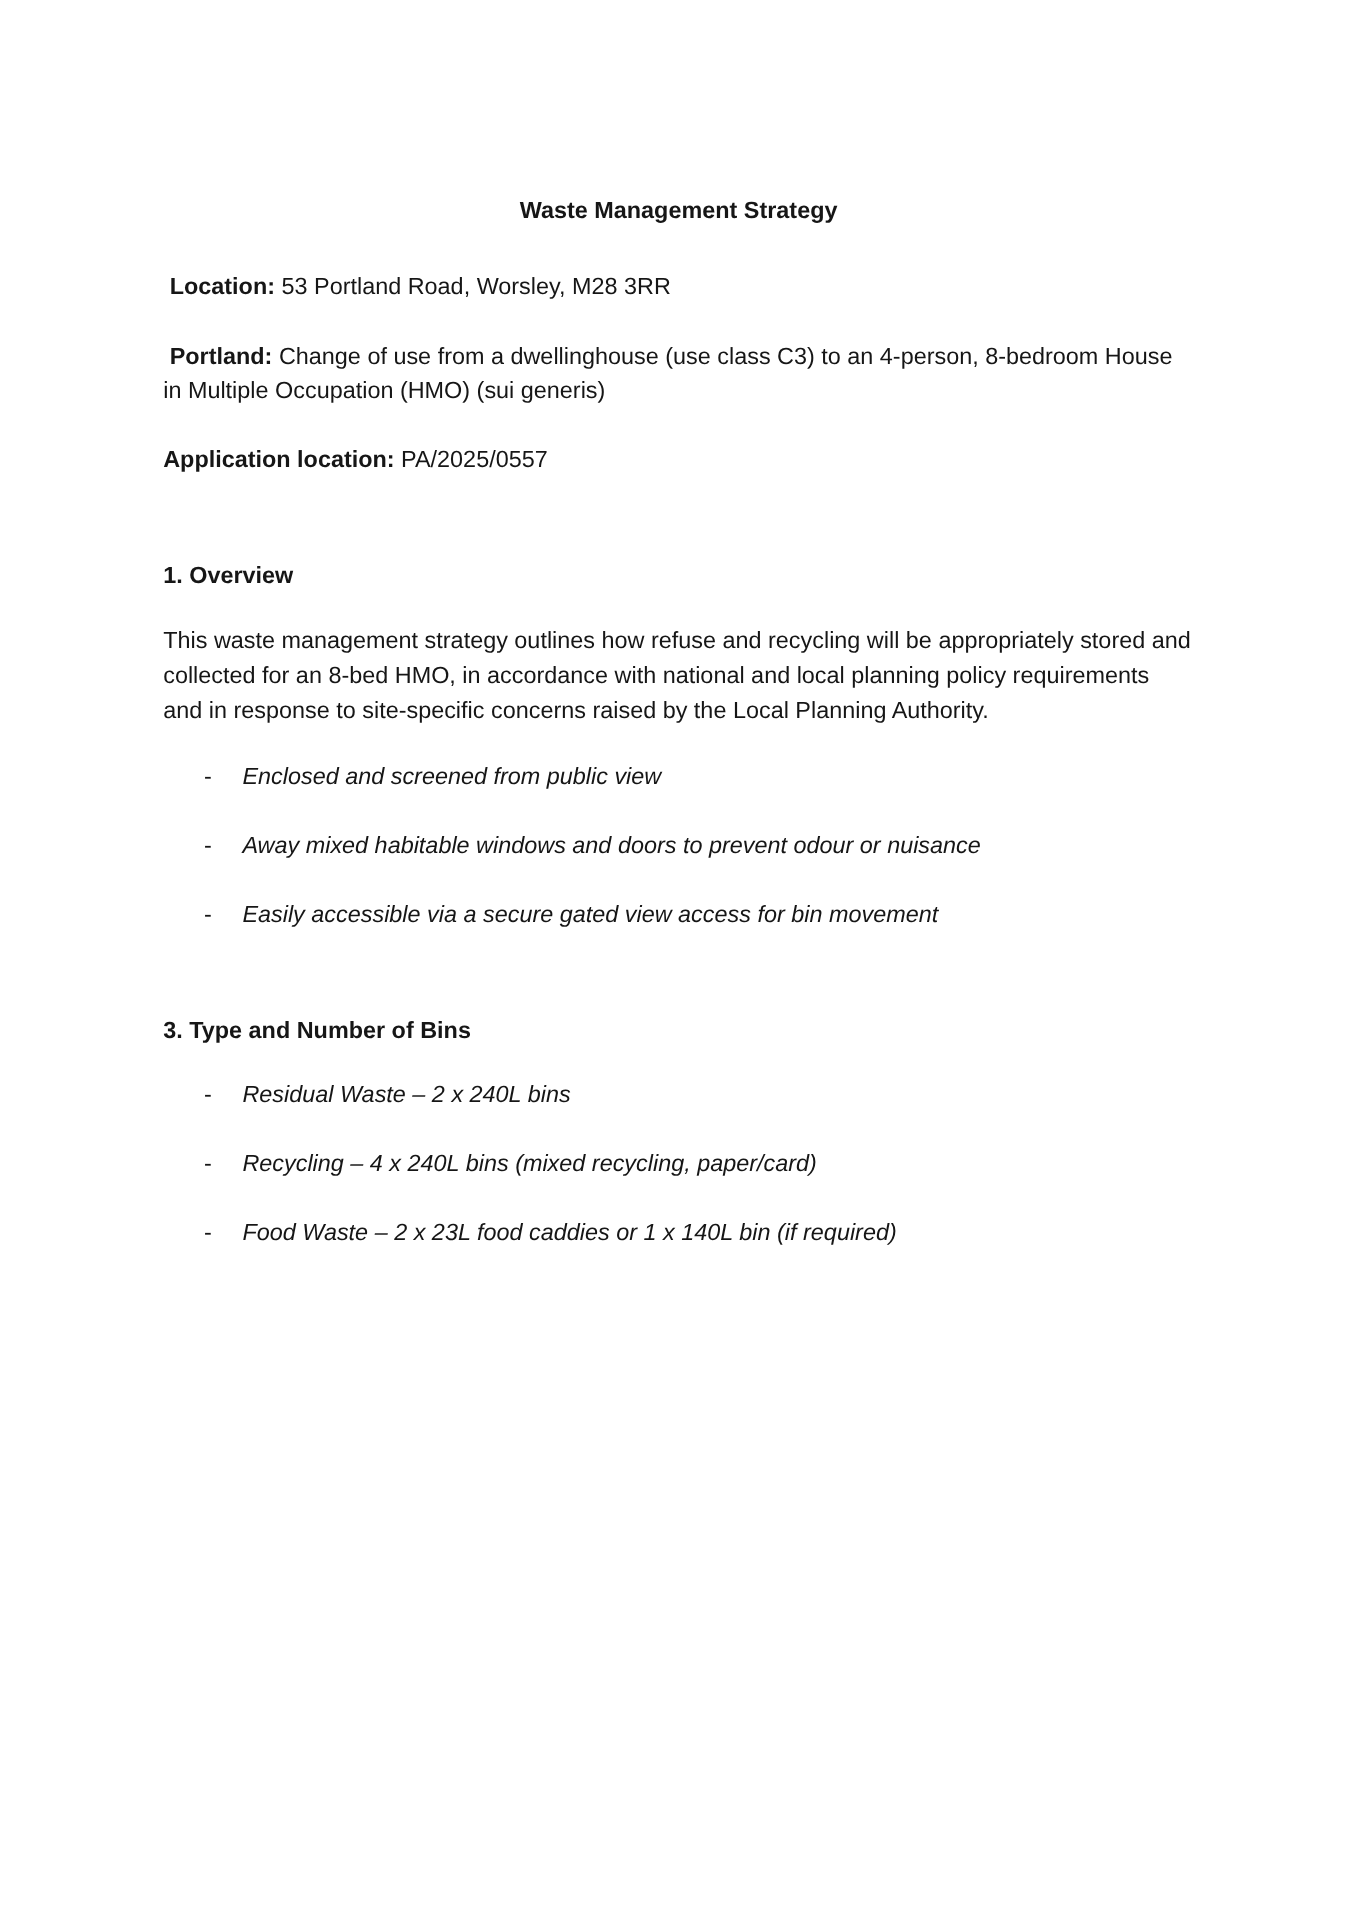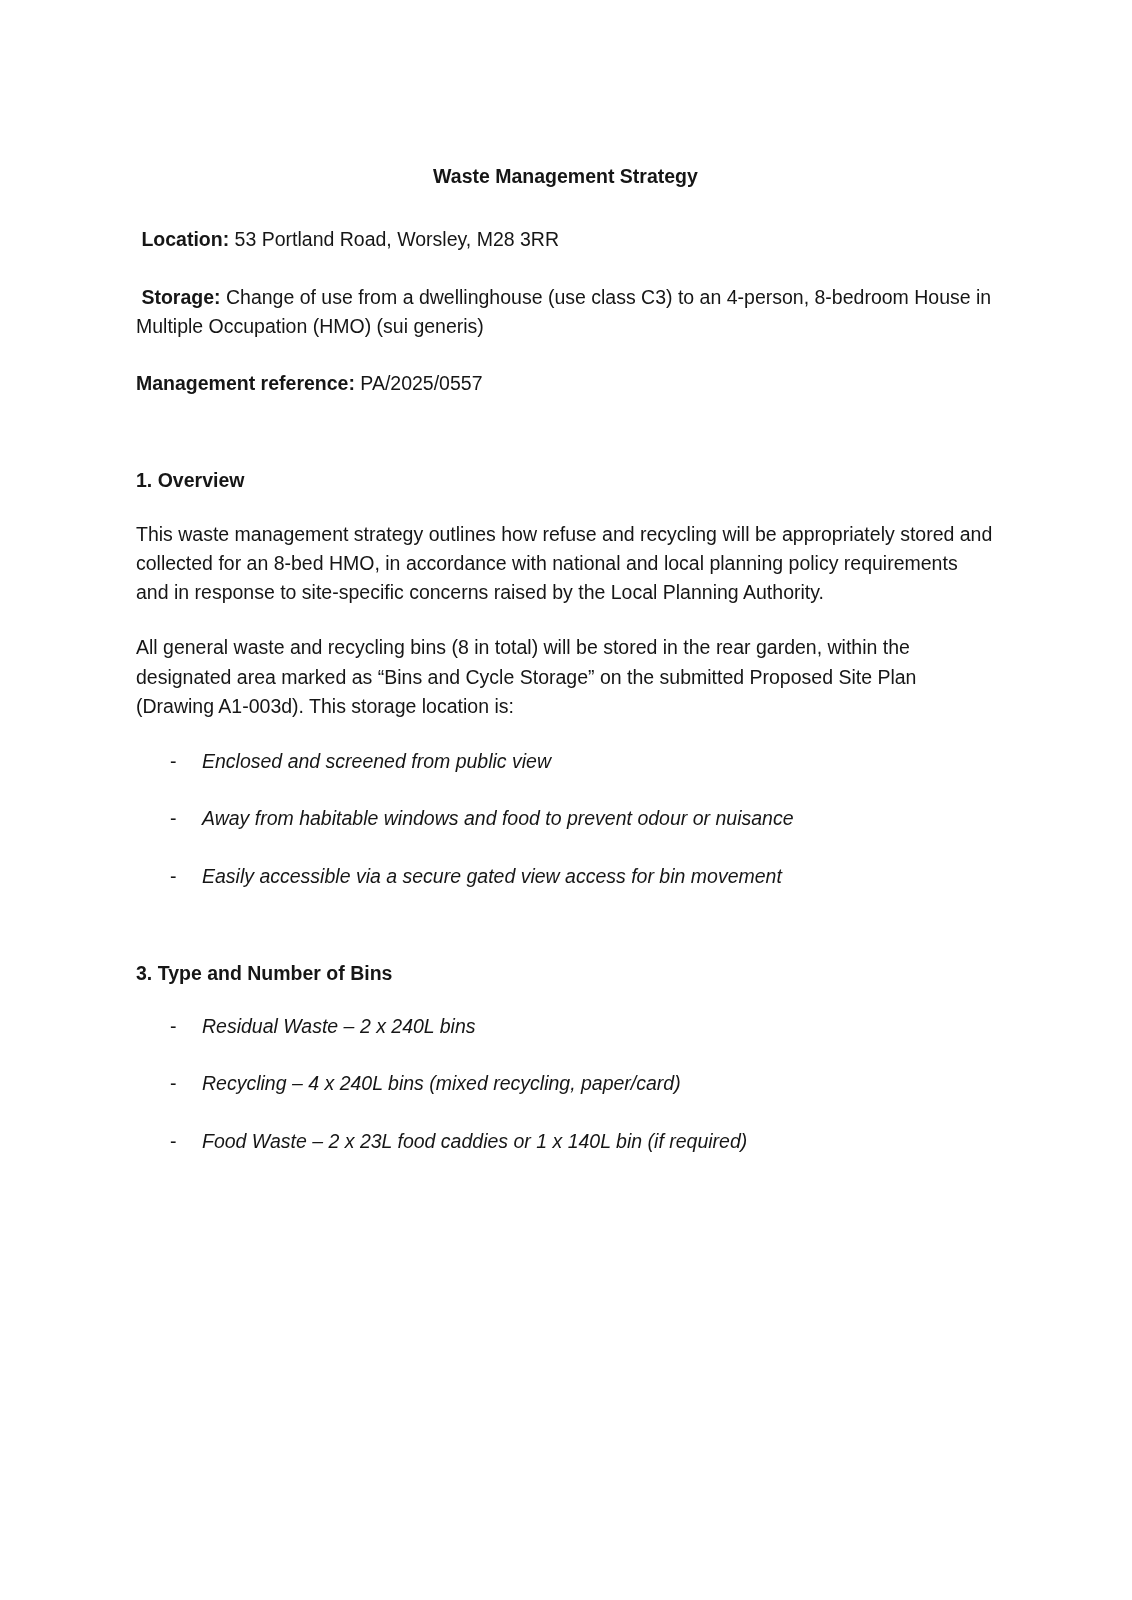--- a/index.html
+++ b/index.html
@@ -65,37 +65,36 @@
 </style>
 </head>
 <body>
 
 <div class="page">
 
   <h1 class="doc-title">Waste Management Strategy</h1>
 
   <p class="meta-line"><span class="meta-label"> Location:</span><span> 53 Portland Road, Worsley, M28 3RR</span></p>
 
-  <p class="meta-line"><span class="meta-label"> Storage:</span><span> Change of use from a dwellinghouse (use class C3) to an 4-person, 8-bedroom House in Multiple Occupation (HMO) (sui generis)</span></p>
+  <p class="meta-line"><span class="meta-label"> Portland:</span><span> Change of use from a dwellinghouse (use class C3) to an 4-person, 8-bedroom House in Multiple Occupation (HMO) (sui generis)</span></p>
 
-  <p class="meta-line"><span class="meta-label">Management reference:</span><span> PA/2025/0557</span></p>
+  <p class="meta-line"><span class="meta-label">Application location:</span><span> PA/2025/0557</span></p>
 
   <h2 class="section-heading section-gap-large">1. Overview</h2>
   <p class="para">This waste management strategy outlines how refuse and recycling will be appropriately stored and collected for an 8-bed HMO, in accordance with national and local planning policy requirements and in response to site-specific concerns raised by the Local Planning Authority.</p>
 
-  <p class="para">All general waste and recycling bins (8 in total) will be stored in the rear garden, within the designated area marked as “Bins and Cycle Storage” on the submitted Proposed Site Plan (Drawing A1-003d). This storage location is:</p>
 
   <div class="bullet-list">
     <div class="bullet-row">
       <span class="bullet-marker">-</span>
       <span class="bullet-text">Enclosed and screened from public view</span>
     </div>
     <div class="bullet-row">
       <span class="bullet-marker">-</span>
-      <span class="bullet-text">Away from habitable windows and food to prevent odour or nuisance</span>
+      <span class="bullet-text">Away mixed habitable windows and doors to prevent odour or nuisance</span>
     </div>
     <div class="bullet-row">
       <span class="bullet-marker">-</span>
       <span class="bullet-text">Easily accessible via a secure gated view access for bin movement</span>
     </div>
   </div>
 
   <h2 class="section-heading section-gap-large">3. Type and Number of Bins</h2>
 
   <div class="bullet-list">

